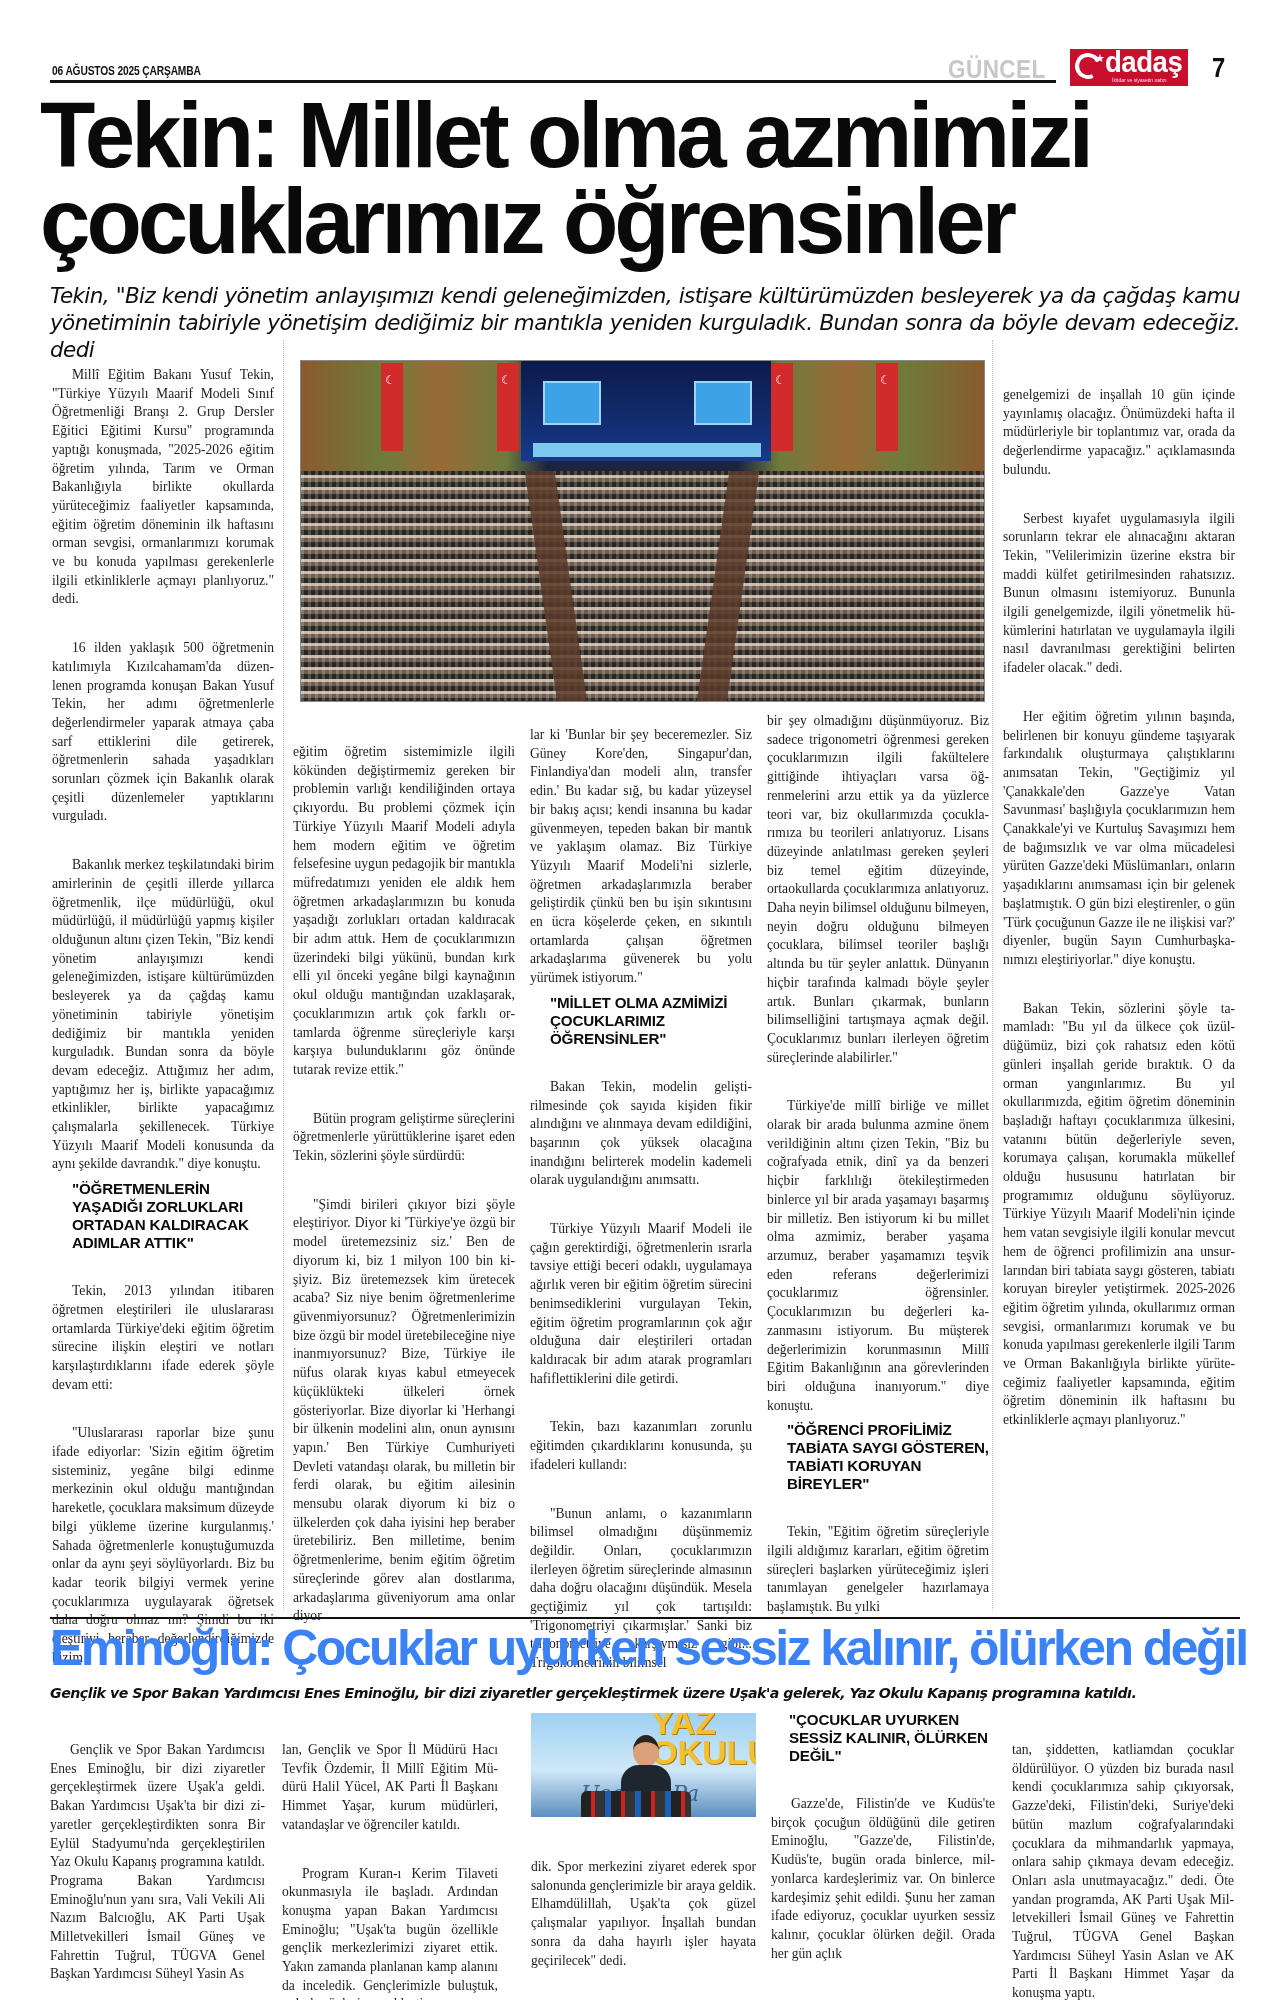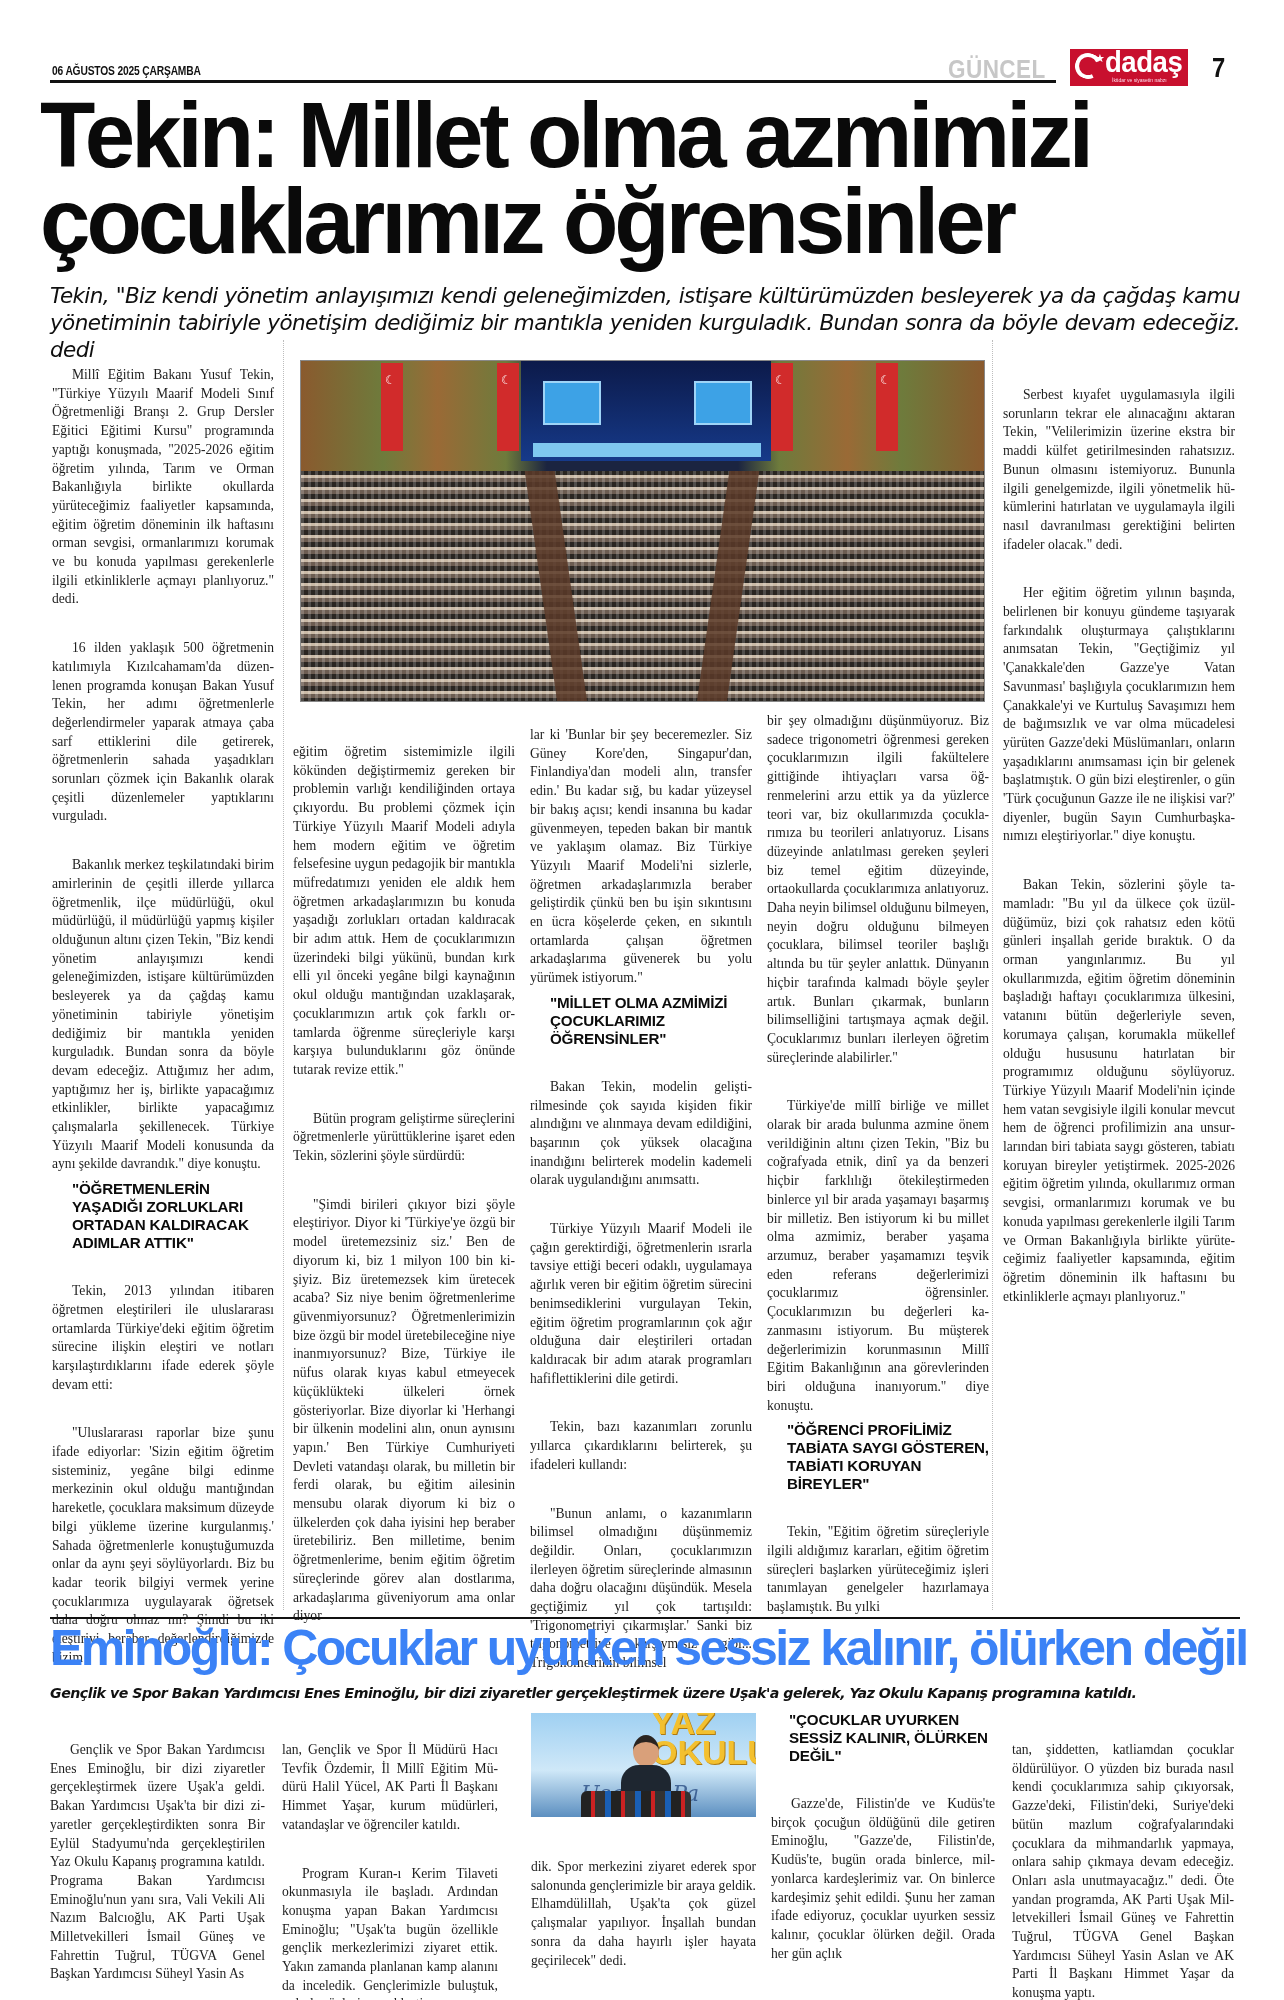--- a/index.html
+++ b/index.html
@@ -112,32 +112,33 @@
   <p class="noind">eğitim öğretim sistemimizle ilgili kökünden değiştirmemiz gereken bir problemin varlığı kendiliğinden ortaya çıkıyordu. Bu problemi çöz­mek için Türkiye Yüzyılı Maarif Mo­deli adıyla hem modern eğitim ve öğretim felsefesine uygun pedagojik bir mantıkla müfredatımızı yeniden ele aldık hem öğretmen arkadaşları­mızın bu konuda yaşadığı zorlukları ortadan kaldıracak bir adım attık. Hem de çocuklarımızın üzerindeki bilgi yükünü, bundan kırk elli yıl önceki yegâne bilgi kaynağının okul olduğu mantığından uzaklaşarak, çocuklarımızın artık çok farklı or­tamlarda öğrenme süreçleriyle karşı karşıya bulunduklarını göz önünde tutarak revize ettik."</p>
   <p>Bütün program geliştirme süreç­lerini öğretmenlerle yürüttüklerine işaret eden Tekin, sözlerini şöyle sürdürdü:</p>
   <p>"Şimdi birileri çıkıyor bizi şöyle eleştiriyor. Diyor ki 'Türkiye'ye özgü bir model üretemezsiniz siz.' Ben de diyorum ki, biz 1 milyon 100 bin ki­şiyiz. Biz üretemezsek kim üretecek acaba? Siz niye benim öğretmenleri­me güvenmiyorsunuz? Öğretmenle­rimizin bize özgü bir model üretebi­leceğine niye inanmıyorsunuz? Bize, Türkiye ile nüfus olarak kıyas kabul etmeyecek küçüklükteki ülkeleri örnek gösteriyorlar. Bize diyorlar ki 'Herhangi bir ülkenin modelini alın, onun aynısını yapın.' Ben Türkiye Cumhuriyeti Devleti vatandaşı ola­rak, bu milletin bir ferdi olarak, bu eğitim ailesinin mensubu olarak di­yorum ki biz o ülkelerden çok daha iyisini hep beraber üretebiliriz. Ben milletime, benim öğretmenlerime, benim eğitim öğretim süreçlerinde görev alan dostlarıma, arkadaşları­ma güveniyorum ama onlar diyor­</p>
 </div>
 
 <div class="col" style="left:530px; top:696px; width:222px;">
   <p class="noind">lar ki 'Bunlar bir şey beceremezler. Siz Güney Kore'den, Singapur'dan, Finlandiya'dan modeli alın, transfer edin.' Bu kadar sığ, bu kadar yüzey­sel bir bakış açısı; kendi insanına bu kadar güvenmeyen, tepeden bakan bir mantık ve yaklaşım olamaz. Biz Türkiye Yüzyılı Maarif Modeli'ni sizlerle, öğretmen arkadaşlarımız­la beraber geliştirdik çünkü ben bu işin sıkıntısını en ücra köşelerde çe­ken, en sıkıntılı ortamlarda çalışan öğretmen arkadaşlarıma güvenerek bu yolu yürümek istiyorum."</p>
   <div class="subhead">"MİLLET OLMA AZMİMİZİ ÇOCUKLARIMIZ ÖĞRENSİNLER"</div>
   <p>Bakan Tekin, modelin gelişti­rilmesinde çok sayıda kişiden fikir alındığını ve alınmaya devam edildi­ğini, başarının çok yüksek olacağına inandığını belirterek modelin kade­meli olarak uygulandığını anımsattı.</p>
   <p>Türkiye Yüzyılı Maarif Modeli ile çağın gerektirdiği, öğretmenlerin ısrarla tavsiye ettiği beceri odaklı, uygulamaya ağırlık veren bir eğitim öğretim sürecini benimsediklerini vurgulayan Tekin, eğitim öğretim programlarının çok ağır olduğuna dair eleştirileri ortadan kaldıracak bir adım atarak programları hafif­lettiklerini dile getirdi.</p>
-  <p>Tekin, bazı kazanımları zorunlu yıllarca çıkardıklarını belirterek, şu ifadeleri kullandı:</p>
+  <p>Tekin, bazı kazanımları zorunlu eğitimden çıkardıklarını konusunda, şu ifadeleri kullandı:</p>
   <p>"Bunun anlamı, o kazanımların bilimsel olmadığını düşünmemiz değildir. Onları, çocuklarımızın ilerleyen öğretim süreçlerinde alma­sının daha doğru olacağını düşün­dük. Mesela geçtiğimiz yıl çok tar­tışıldı: 'Trigonometriyi çıkarmışlar.' Sanki biz trigonometriye karşıymı­şız gibi... Trigonometrinin bilimsel</p>
 </div>
 
 <div class="col" style="left:767px; top:682px; width:222px;">
   <p class="noind">bir şey olmadığını düşünmüyoruz. Biz sadece trigonometri öğrenmesi gereken çocuklarımızın ilgili fakül­telere gittiğinde ihtiyaçları varsa öğ­renmelerini arzu ettik ya da yüzlerce teori var, biz okullarımızda çocukla­rımıza bu teorileri anlatıyoruz. Li­sans düzeyinde anlatılması gereken şeyleri biz temel eğitim düzeyinde, ortaokullarda çocuklarımıza anla­tıyoruz. Daha neyin bilimsel oldu­ğunu bilmeyen, neyin doğru oldu­ğunu bilmeyen çocuklara, bilimsel teoriler başlığı altında bu tür şeyler anlattık. Dünyanın hiçbir tarafında kalmadı böyle şeyler artık. Bunları çıkarmak, bunların bilimselliğini tartışmaya açmak değil. Çocukları­mız bunları ilerleyen öğretim süreç­lerinde alabilirler."</p>
   <p>Türkiye'de millî birliğe ve millet olarak bir arada bulunma azmine önem verildiğinin altını çizen Tekin, "Biz bu coğrafyada etnik, dinî ya da benzeri hiçbir farklılığı ötekileştir­meden binlerce yıl bir arada yaşa­mayı başarmış bir milletiz. Ben is­tiyorum ki bu millet olma azmimiz, beraber yaşama arzumuz, beraber yaşamamızı teşvik eden referans de­ğerlerimizi çocuklarımız öğrensin­ler. Çocuklarımızın bu değerleri ka­zanmasını istiyorum. Bu müşterek değerlerimizin korunmasının Millî Eğitim Bakanlığının ana görevlerin­den biri olduğuna inanıyorum." diye konuştu.</p>
   <div class="subhead">"ÖĞRENCİ PROFİLİMİZ TABİATA SAYGI GÖSTEREN, TABİATI KORUYAN BİREYLER"</div>
   <p>Tekin, "Eğitim öğretim süreçle­riyle ilgili aldığımız kararları, eğitim öğretim süreçleri başlarken yürüte­ceğimiz işleri tanımlayan genelgeler hazırlamaya başlamıştık. Bu yılki</p>
 </div>
 
 <div class="col" style="left:1003px; top:356px; width:232px;">
+  <p class="noind">genelgemizi de inşallah 10 gün için­de yayınlamış olacağız. Önümüzde­ki hafta il müdürleriyle bir toplan­tımız var, orada da değerlendirme yapacağız." açıklamasında bulundu.</p>
   <p>Serbest kıyafet uygulamasıyla ilgili sorunların tekrar ele alınaca­ğını aktaran Tekin, "Velilerimizin üzerine ekstra bir maddi külfet ge­tirilmesinden rahatsızız. Bunun ol­masını istemiyoruz. Bununla ilgili genelgemizde, ilgili yönetmelik hü­kümlerini hatırlatan ve uygulamayla ilgili nasıl davranılması gerektiğini belirten ifadeler olacak." dedi.</p>
   <p>Her eğitim öğretim yılının ba­şında, belirlenen bir konuyu gün­deme taşıyarak farkındalık oluştur­maya çalıştıklarını anımsatan Tekin, "Geçtiğimiz yıl 'Çanakkale'den Gaz­ze'ye Vatan Savunması' başlığıyla çocuklarımızın hem Çanakkale'yi ve Kurtuluş Savaşımızı hem de ba­ğımsızlık ve var olma mücadelesi yürüten Gazze'deki Müslümanları, onların yaşadıklarını anımsaması için bir gelenek başlatmıştık. O gün bizi eleştirenler, o gün 'Türk çocu­ğunun Gazze ile ne ilişkisi var?' di­yenler, bugün Sayın Cumhurbaşka­nımızı eleştiriyorlar." diye konuştu.</p>
   <p>Bakan Tekin, sözlerini şöyle ta­mamladı: "Bu yıl da ülkece çok üzül­düğümüz, bizi çok rahatsız eden kötü günleri inşallah geride bırak­tık. O da orman yangınlarımız. Bu yıl okullarımızda, eğitim öğretim döneminin başladığı haftayı çocuk­larımıza ülkesini, vatanını bütün de­ğerleriyle seven, korumaya çalışan, korumakla mükellef olduğu husu­sunu hatırlatan bir programımız ol­duğunu söylüyoruz. Türkiye Yüzyılı Maarif Modeli'nin içinde hem vatan sevgisiyle ilgili konular mevcut hem de öğrenci profilimizin ana unsur­larından biri tabiata saygı gösteren, tabiatı koruyan bireyler yetiştirmek. 2025-2026 eğitim öğretim yılında, okullarımız orman sevgisi, orman­larımızı korumak ve bu konuda ya­pılması gerekenlerle ilgili Tarım ve Orman Bakanlığıyla birlikte yürüte­ceğimiz faaliyetler kapsamında, eği­tim öğretim döneminin ilk haftasını bu etkinliklerle açmayı planlıyoruz."</p>
 </div>
 
 <div class="rule2"></div>
 <h2 class="headline2">Eminoğlu: Çocuklar uyurken sessiz kalınır, ölürken değil</h2>
 <div class="spot2">Gençlik ve Spor Bakan Yardımcısı Enes Eminoğlu, bir dizi ziyaretler gerçekleştirmek üzere Uşak'a gelerek, Yaz Okulu Kapanış programına katıldı.</div>
 
 <div class="col" style="left:50px; top:1711px; width:215px;">

